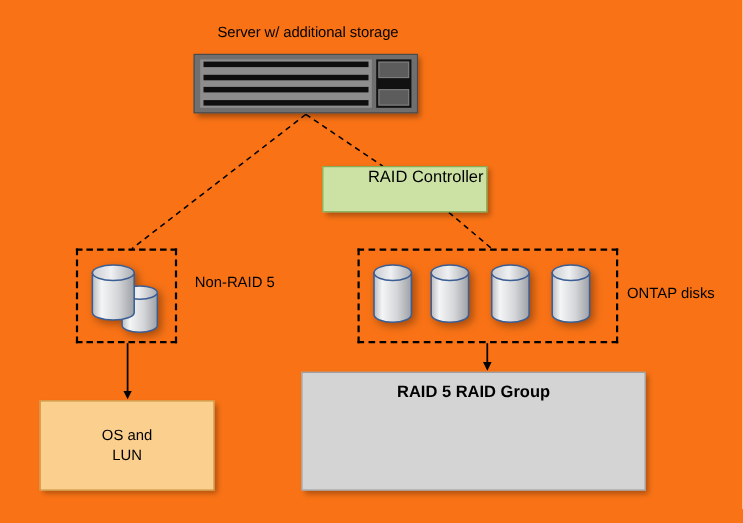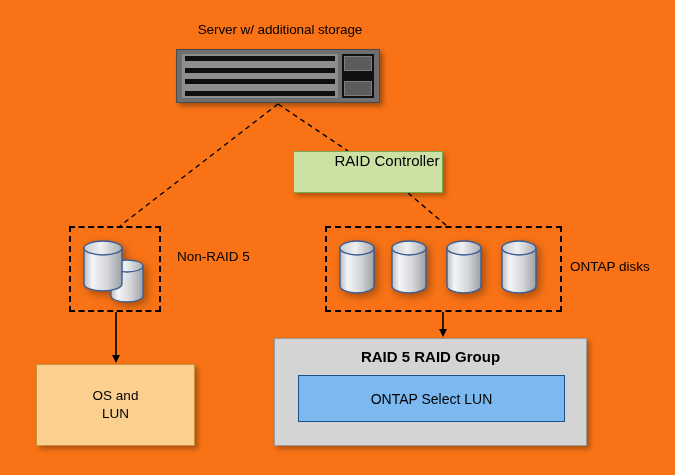--- a/index.html
+++ b/index.html
@@ -300,18 +300,15 @@
 
   <div id="label-raiddisks" class="side-label">ONTAP disks</div>
 
   <div class="orange-box">
     <div>OS and</div>
     <div>LUN</div>
   </div>
 
   <div class="gray-box">
     <div class="gray-title">RAID 5 RAID Group</div>
-    <div class="blue-box">
-      <span>ONTAP Select LUN</span>
-    </div>
   </div>
 
 </div>
 
 </body></html>

